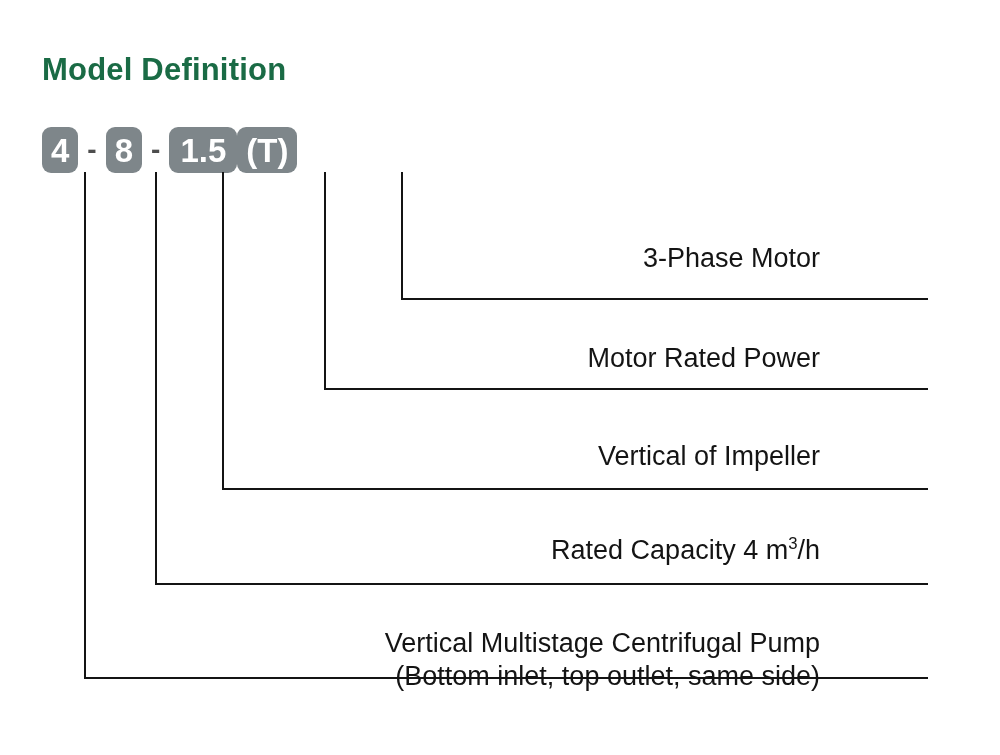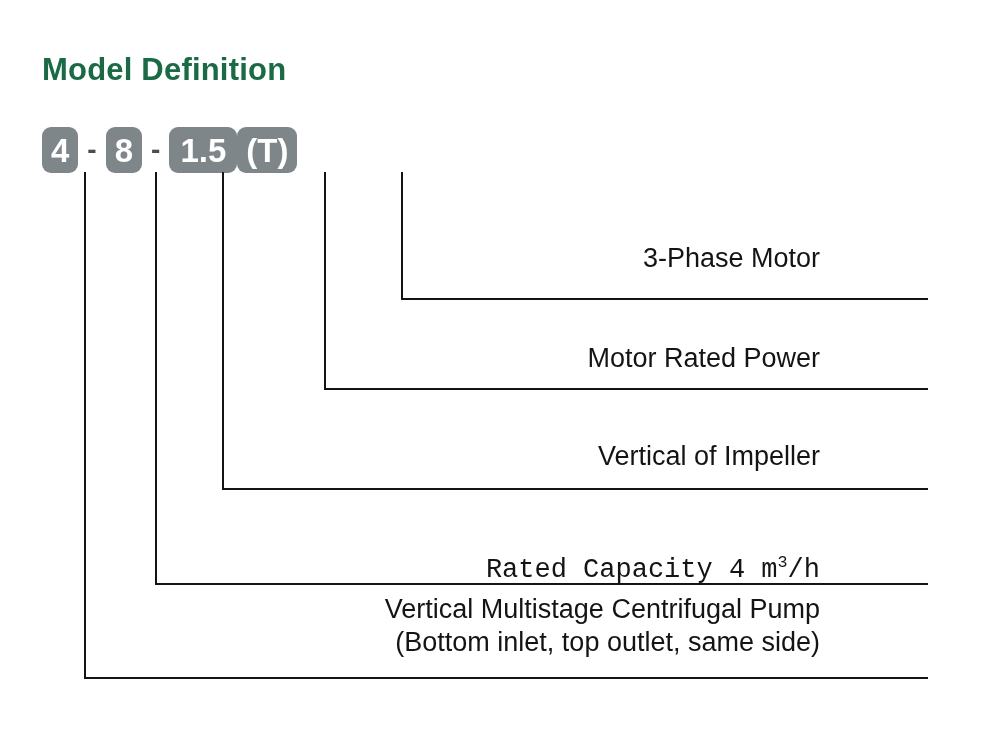--- a/index.html
+++ b/index.html
@@ -87,21 +87,21 @@
     color: #141414;
     font-size: 27px;
     line-height: 1.18;
     white-space: nowrap;
   }
   .callout-label sup {
     font-size: 0.62em;
     vertical-align: super;
     line-height: 0;
   }
-  .two-line { line-height: 1.22; }
+  .two-line { line-height: 1.22; margin-top: 34px; }
 </style>
 </head>
 <body>
 
 <div id="stage">
 
   <div id="title">Model Definition</div>
 
   <div id="code-row">
     <div class="code-box">4</div>
@@ -119,21 +119,21 @@
   <div class="vline" style="left:324px; top:172px; height:218px;"></div>
   <div class="hline" style="left:324px; top:388px; width:604px;"></div>
   <div class="callout-label" style="top:343px;">Motor Rated Power</div>
 
   <div class="vline" style="left:222px; top:172px; height:318px;"></div>
   <div class="hline" style="left:222px; top:488px; width:706px;"></div>
   <div class="callout-label" style="top:441px;">Vertical of Impeller</div>
 
   <div class="vline" style="left:155px; top:172px; height:413px;"></div>
   <div class="hline" style="left:155px; top:583px; width:773px;"></div>
-  <div class="callout-label" style="top:555px;font-family:Liberation Mono, monospace;">
+  <div class="callout-label" style="top:535px;">
     <span>Rated Capacity  4 m</span><sup>3</sup><span>/h</span>
   </div>
 
   <div class="vline" style="left:84px; top:172px; height:507px;"></div>
   <div class="hline" style="left:84px; top:677px; width:844px;"></div>
   <div class="callout-label two-line" style="top:593px;">
     <div>Vertical Multistage Centrifugal Pump</div>
     <div>(Bottom inlet, top outlet, same side)</div>
   </div>
 

